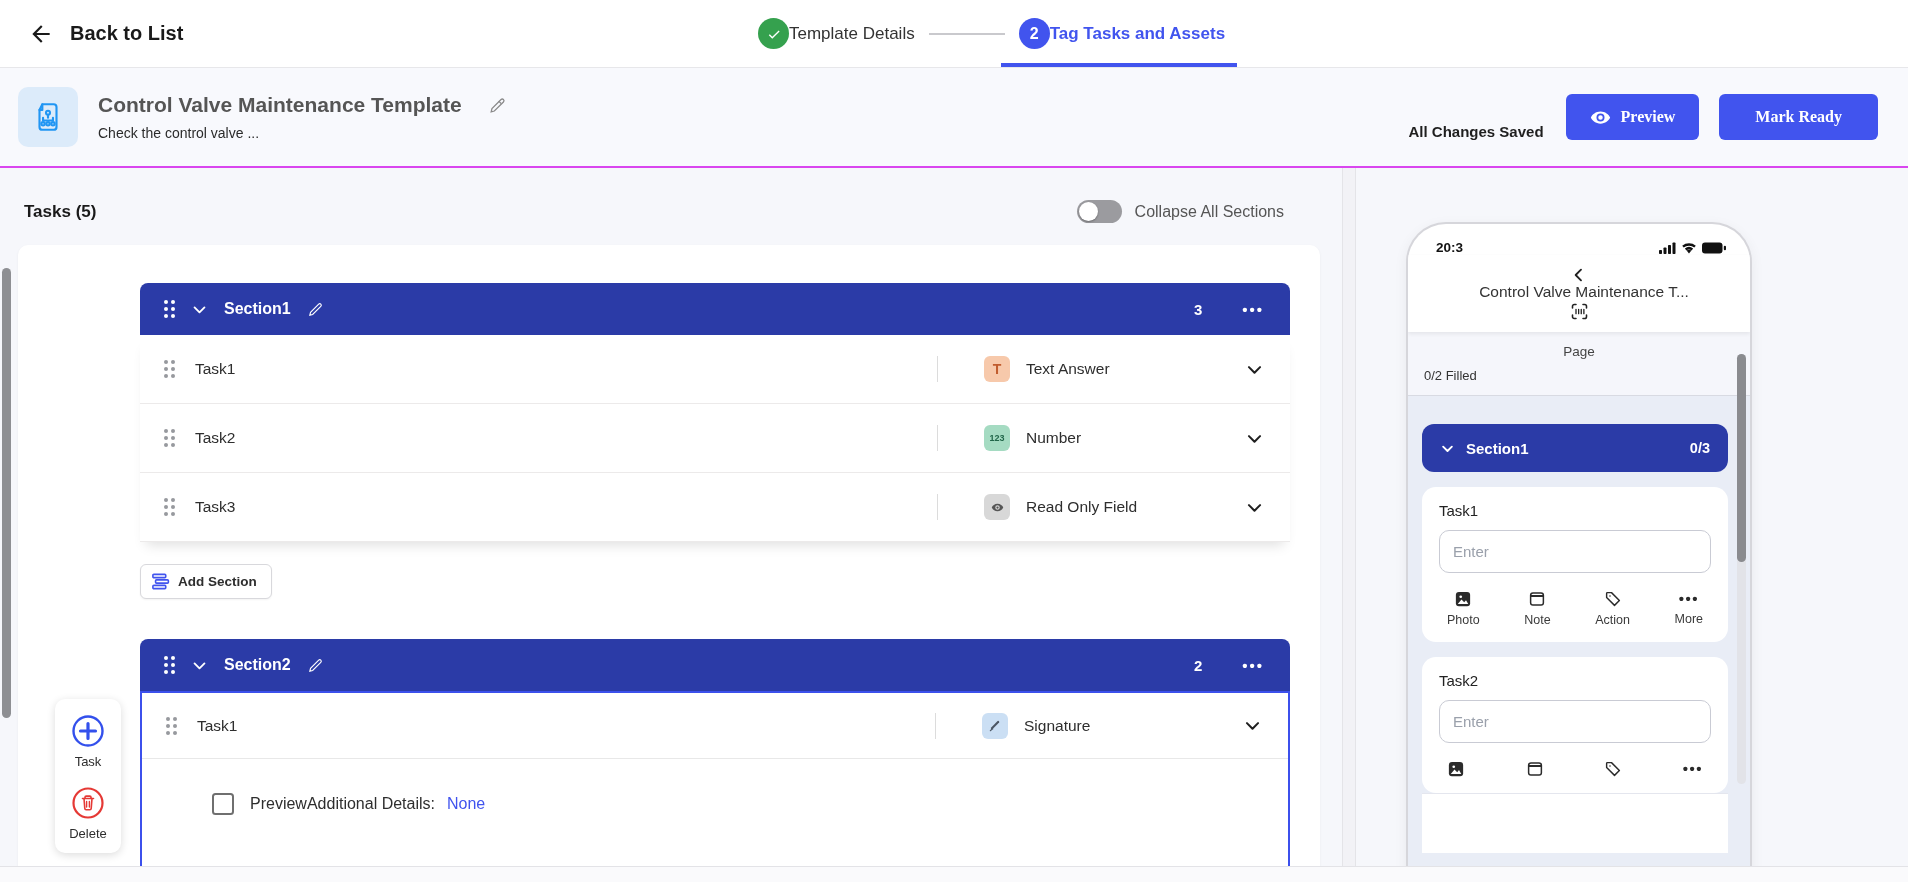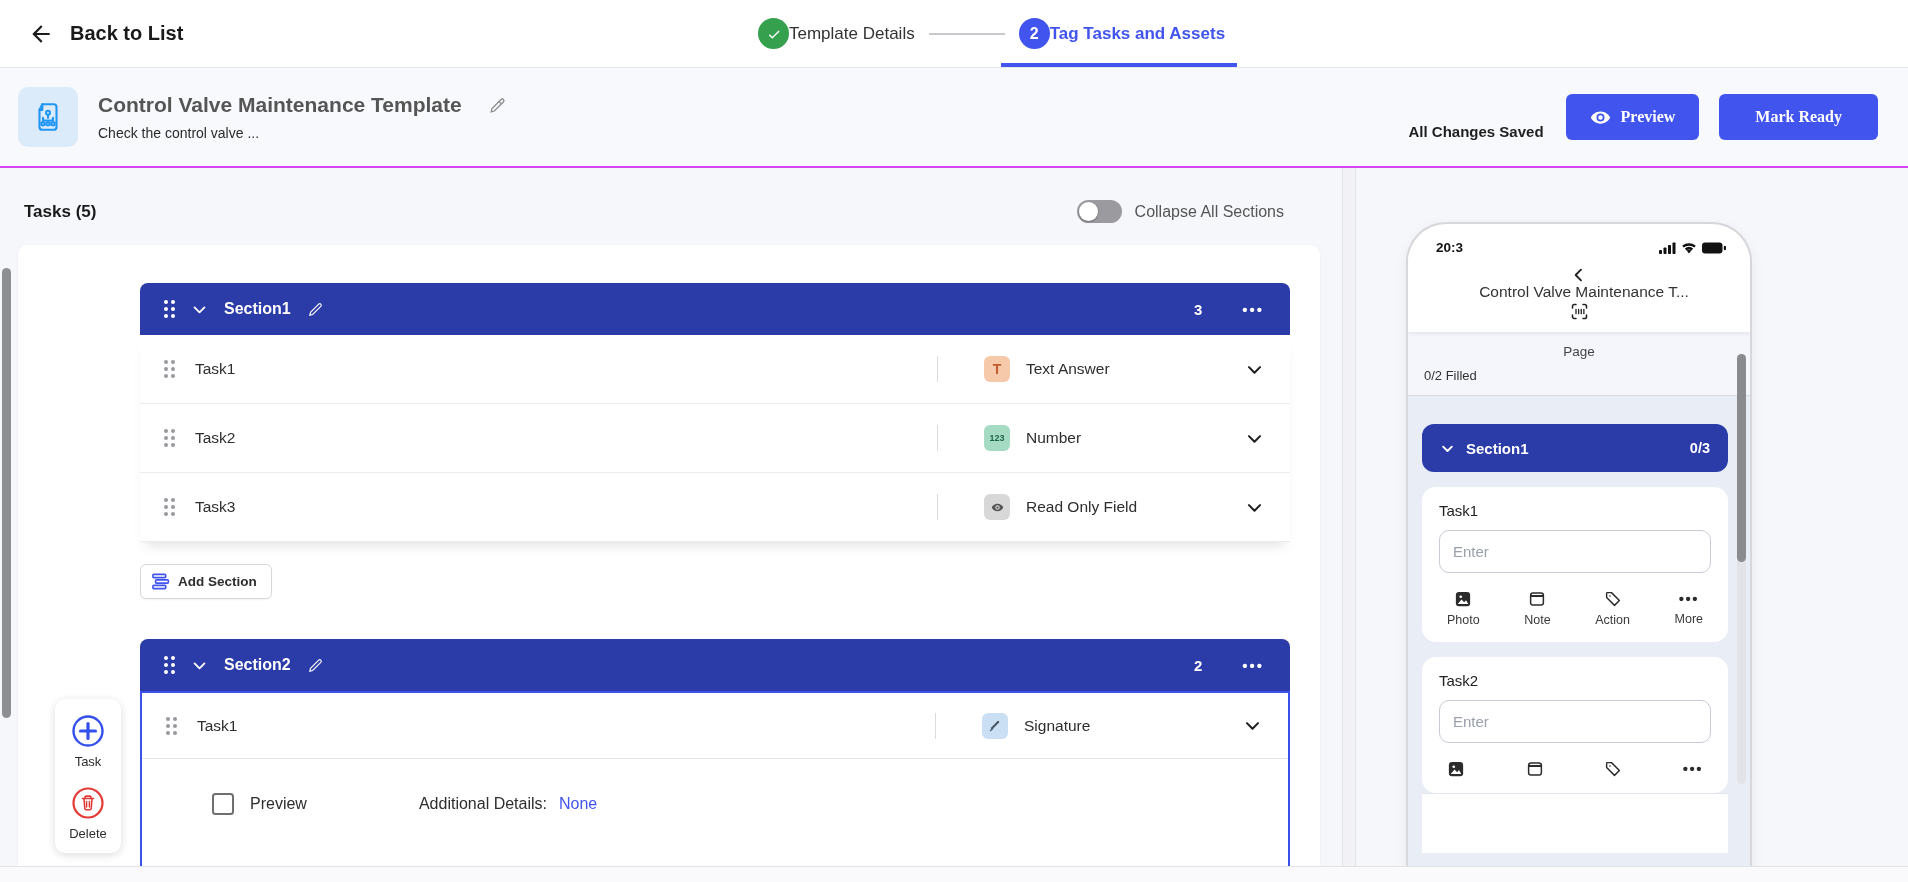--- a/index.html
+++ b/index.html
@@ -69,21 +69,21 @@
   .type-area .chev { margin-left:auto; cursor:pointer; }
 
   .add-section-row { padding:22px 0 40px; }
   .add-section-btn { display:inline-flex; align-items:center; gap:8px; background:#fff; border:1px solid #d8d8dc; border-radius:6px; height:35px; padding:0 14px 0 10px; font-family:inherit; font-size:13.5px; font-weight:600; color:#2e2e2e; cursor:pointer; box-shadow:0 1px 2px rgba(0,0,0,.05); }
 
   .selected-box { border:2px solid #3C50EC; background:#fff; }
   .selected-box .task-row { height:66px; border-bottom:1px solid #e8e8e8; }
   .expanded { display:flex; align-items:center; padding:34px 0 60px 70px; background:#fff; }
   .checkbox { width:22px; height:22px; border:2.5px solid #6F6F6F; border-radius:3.5px; background:#fff; cursor:pointer; flex:0 0 auto; }
   .req-label { font-size:16px; color:#2e2e2e; margin-left:16px; }
-  .add-det { font-size:16px; color:#2e2e2e; margin-left:112px; }
+  .add-det { font-size:16px; color:#2e2e2e; }
   .none-link { font-size:16px; color:var(--primary); margin-left:12px; cursor:pointer; text-decoration:none; }
 
   .floating-actions { position:absolute; left:55px; top:531px; width:66px; background:#fff; border-radius:10px; box-shadow:0 2px 8px rgba(0,0,0,.14); padding:14px 0 12px; display:flex; flex-direction:column; align-items:center; gap:16px; z-index:5; }
   .fab { display:flex; flex-direction:column; align-items:center; gap:5px; cursor:pointer; }
   .fab .fl { font-size:13px; color:#2e2e2e; }
 
   
   .main-scroll-track { position:absolute; left:1342px; top:0; bottom:0; width:14px; background:#F2F2F6; border-left:1px solid #E4E4E8; border-right:1px solid #E4E4E8; }
   .main-scroll-thumb { position:absolute; left:2px; top:100px; width:9px; height:450px; border-radius:5px; background:#8E8F93; cursor:grab; }
 

